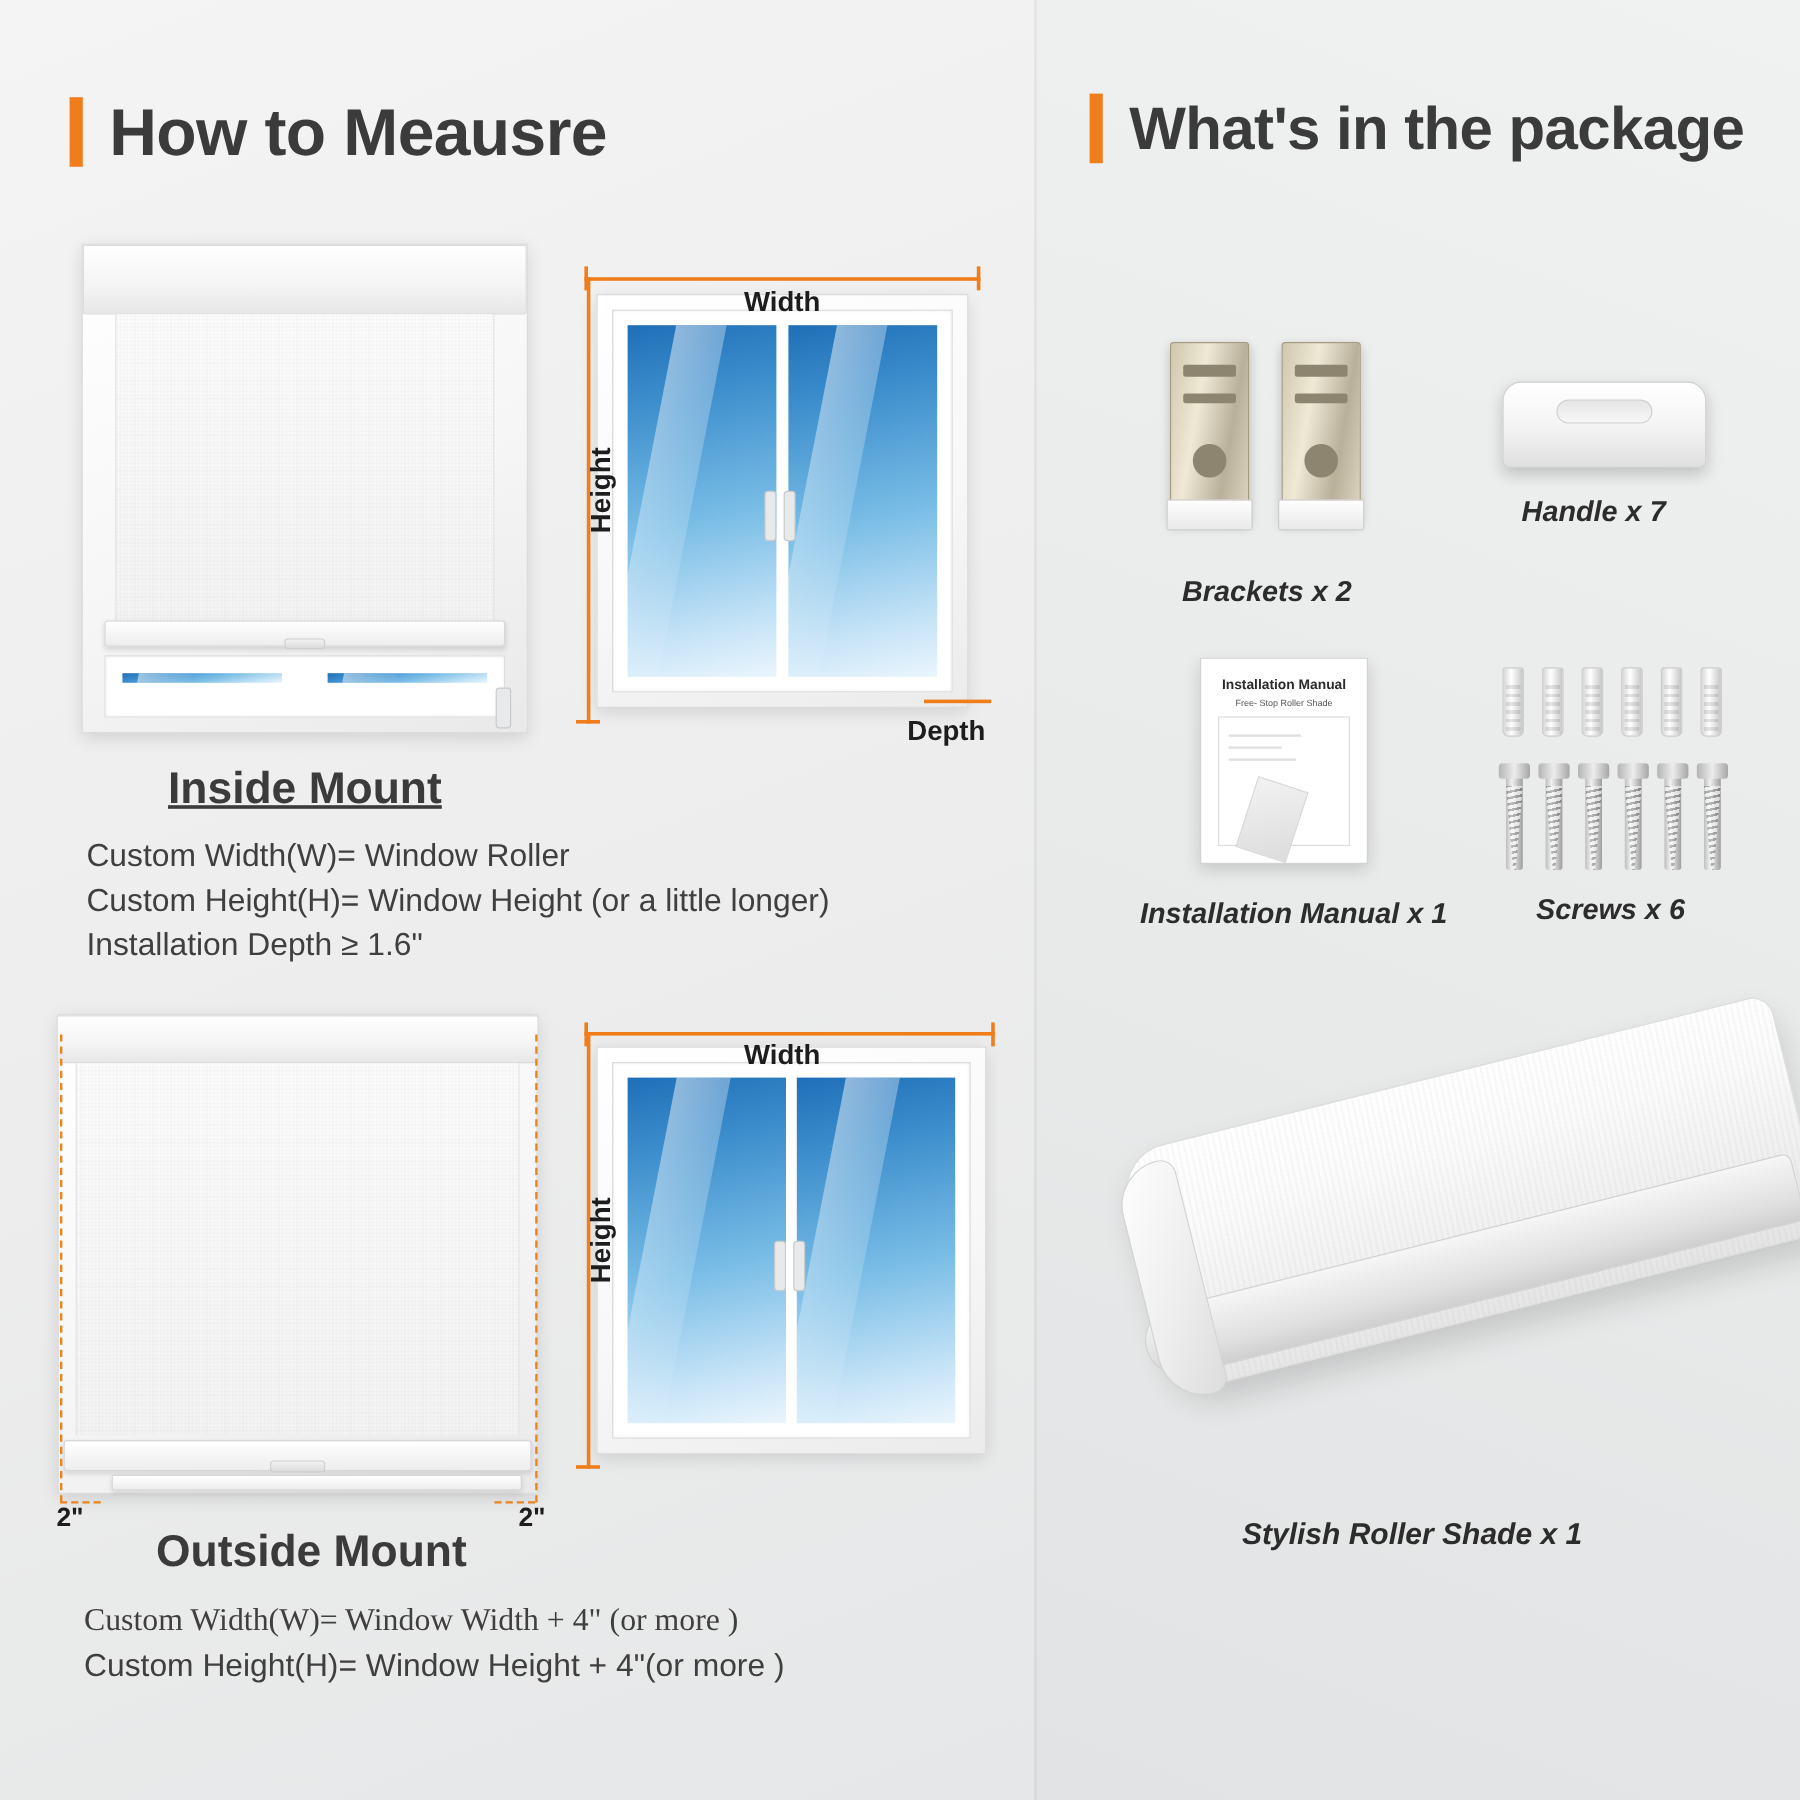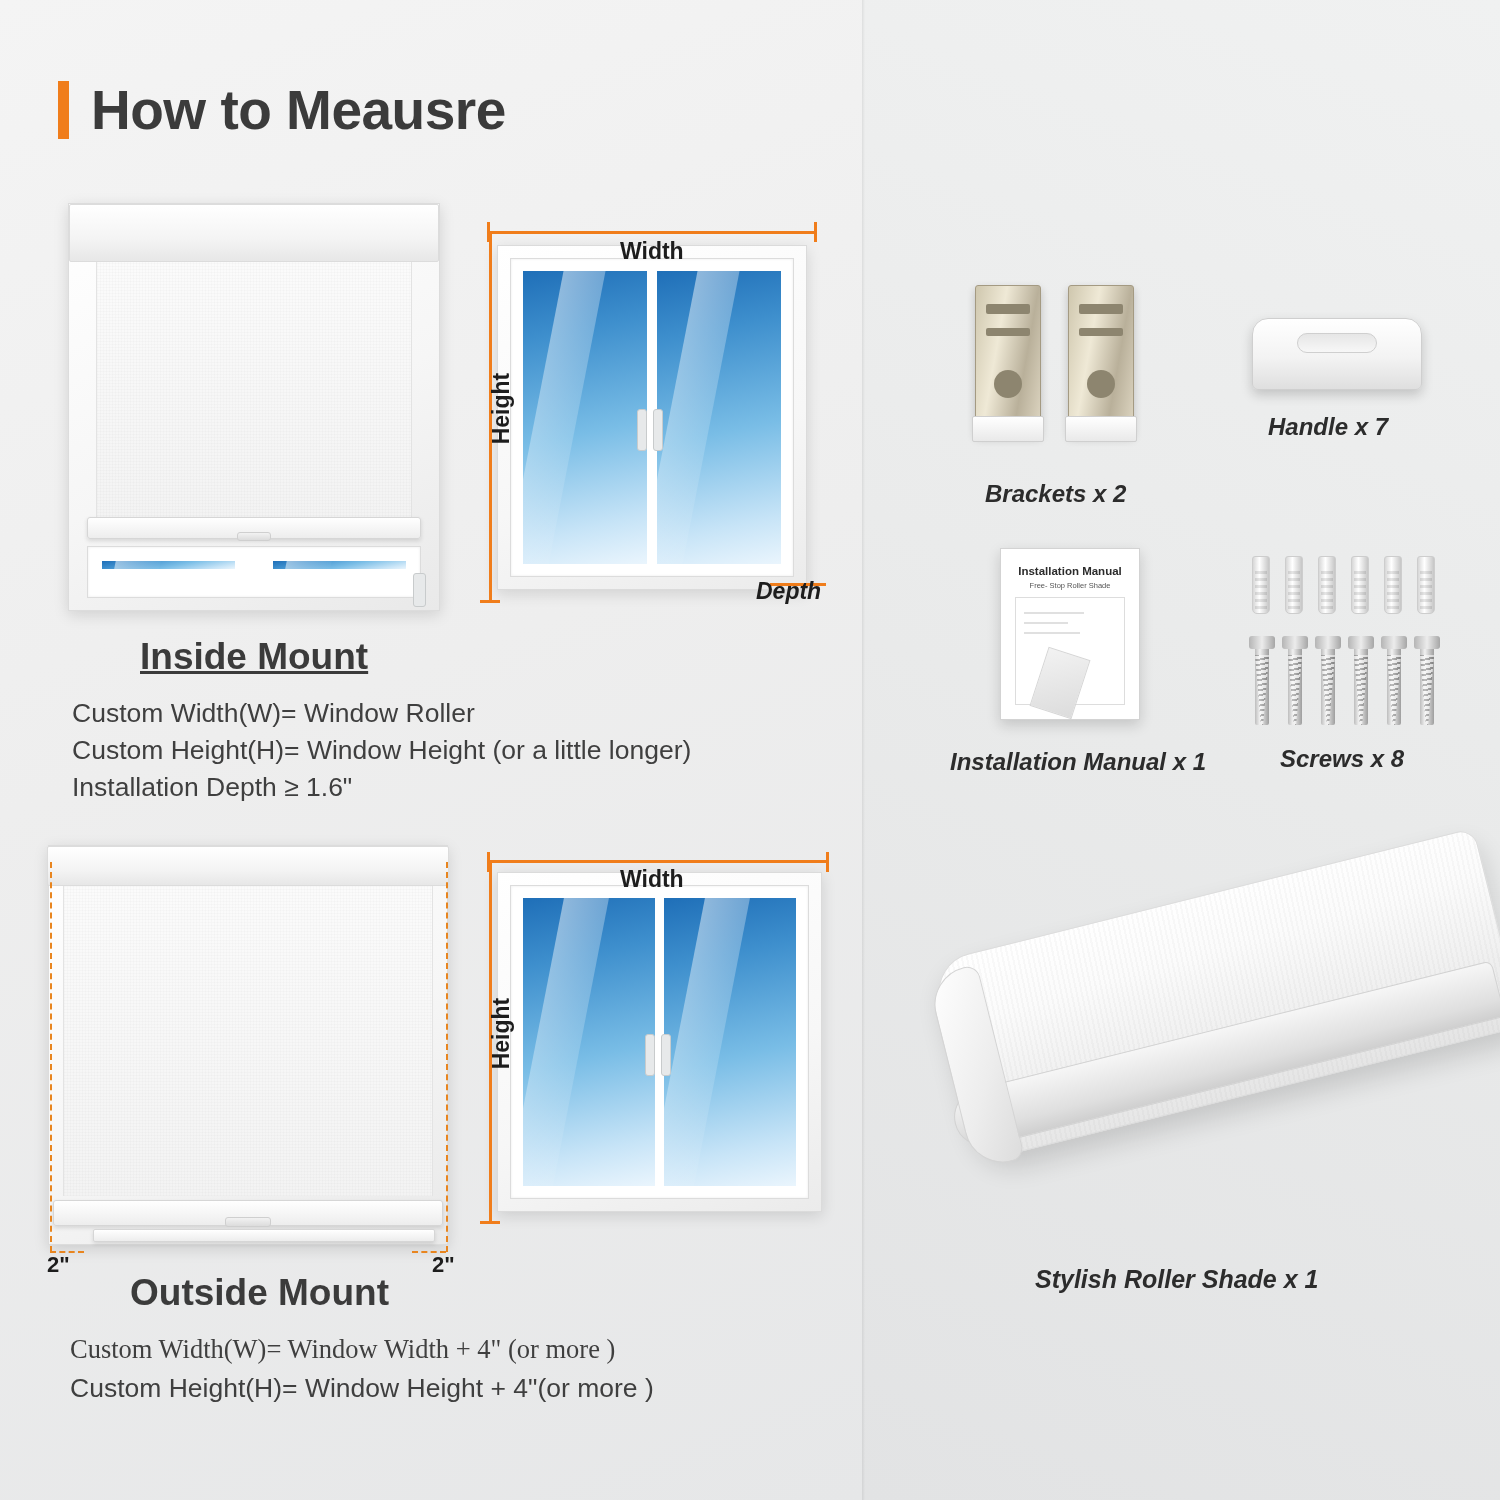--- a/index.html
+++ b/index.html
@@ -228,20 +228,24 @@
 
   <div class="panel-left"></div>
   <div class="panel-right"></div>
   <div class="divider-shadow"></div>
 
   <div class="heading" id="heading-measure">
     <div class="bar"></div>
     <div class="txt">How to Meausre</div>
   </div>
 
+  <div class="heading" id="heading-package">
+    <div class="bar"></div>
+    <div class="txt">What's in the package</div>
+  </div>
 
   <div class="frame-outer" style="left:68px; top:203px; width:372px; height:408px;">
 
     <div class="valance" style="height:58px;"></div>
 
     <div class="fabric" style="left:27px; right:27px; top:58px; height:260px;"></div>
 
     <div class="bottom-rail" style="left:18px; right:18px; top:313px; height:22px;">
       <div class="rail-handle" style="left:45%; right:45%; top:14px; height:9px;"></div>
     </div>
@@ -279,21 +283,21 @@
   <div class="dim-line-h" style="left:487px; top:231px; width:330px;"></div>
   <div class="tick-v" style="left:487px; top:222px; height:20px;"></div>
   <div class="tick-v" style="left:814px; top:222px; height:20px;"></div>
   <div class="dim-label" style="left:620px; top:238px;">Width</div>
 
   <div class="dim-line-v" style="left:489px; top:231px; height:372px;"></div>
   <div class="tick-h" style="left:480px; top:600px; width:20px;"></div>
   <div class="dim-label vert" style="left:456px; top:395px; width:90px; text-align:center;">Height</div>
 
   <div class="dim-line-h" style="left:770px; top:583px; width:56px;"></div>
-  <div class="dim-label" style="left:756px; top:578px;font-style:italic;">Depth</div>
+  <div class="dim-label" style="left:756px; top:596px;">Depth</div>
 
   <div class="frame-outer" style="left:48px; top:845px; width:400px; height:400px;">
     <div class="valance" style="height:40px; left:-2px; right:-2px;"></div>
     <div class="fabric" style="left:14px; right:14px; top:40px; bottom:48px;"></div>
     <div class="bottom-rail" style="left:4px; right:4px; bottom:18px; height:26px;">
       <div class="rail-handle" style="left:44%; right:44%; top:16px; height:10px;"></div>
     </div>
     <div class="bottom-rail" style="left:44px; right:12px; bottom:2px; height:13px; border-radius:2px;"></div>
   </div>
 
@@ -403,21 +407,21 @@
       </div>
     <div class="screw" style="left:1387px; top:645px; height:80px;">
         <div class="head"></div>
         <div class="threads"></div>
       </div>
     <div class="screw" style="left:1420px; top:645px; height:80px;">
         <div class="head"></div>
         <div class="threads"></div>
       </div>
   </div>
-  <div class="pkg-label" style="left:1280px; top:745px;">Screws  x 8</div>
+  <div class="pkg-label" style="left:1280px; top:745px;">Screws  x 6</div>
 
   <div id="roller-product">
     <div class="roller-tube"></div>
     <div class="roller-front"></div>
     <div class="roller-cap"></div>
   </div>
   <div class="pkg-label" style="left:1035px; top:1265px; font-size:25px;">Stylish Roller Shade x 1</div>
 
 </div>
 

